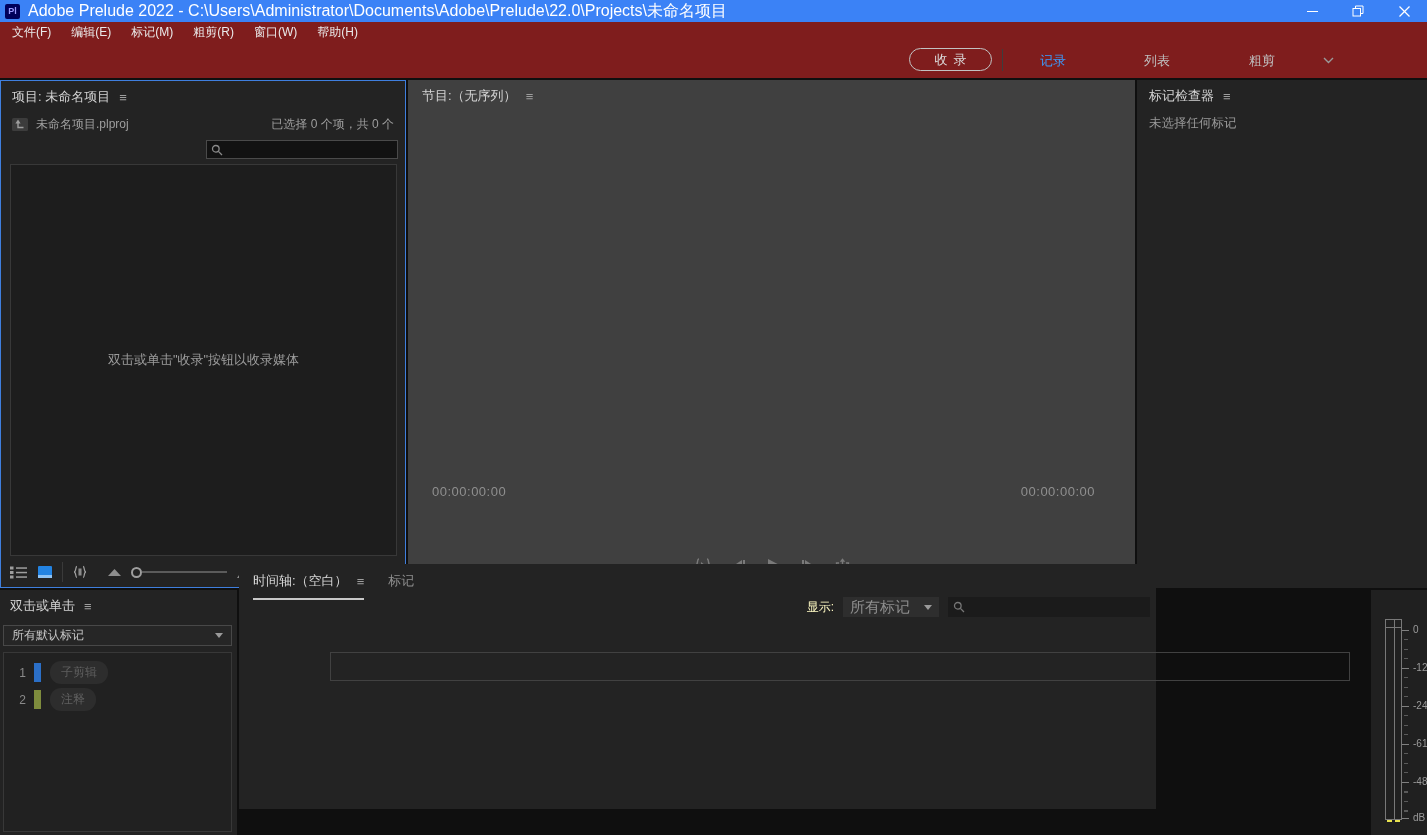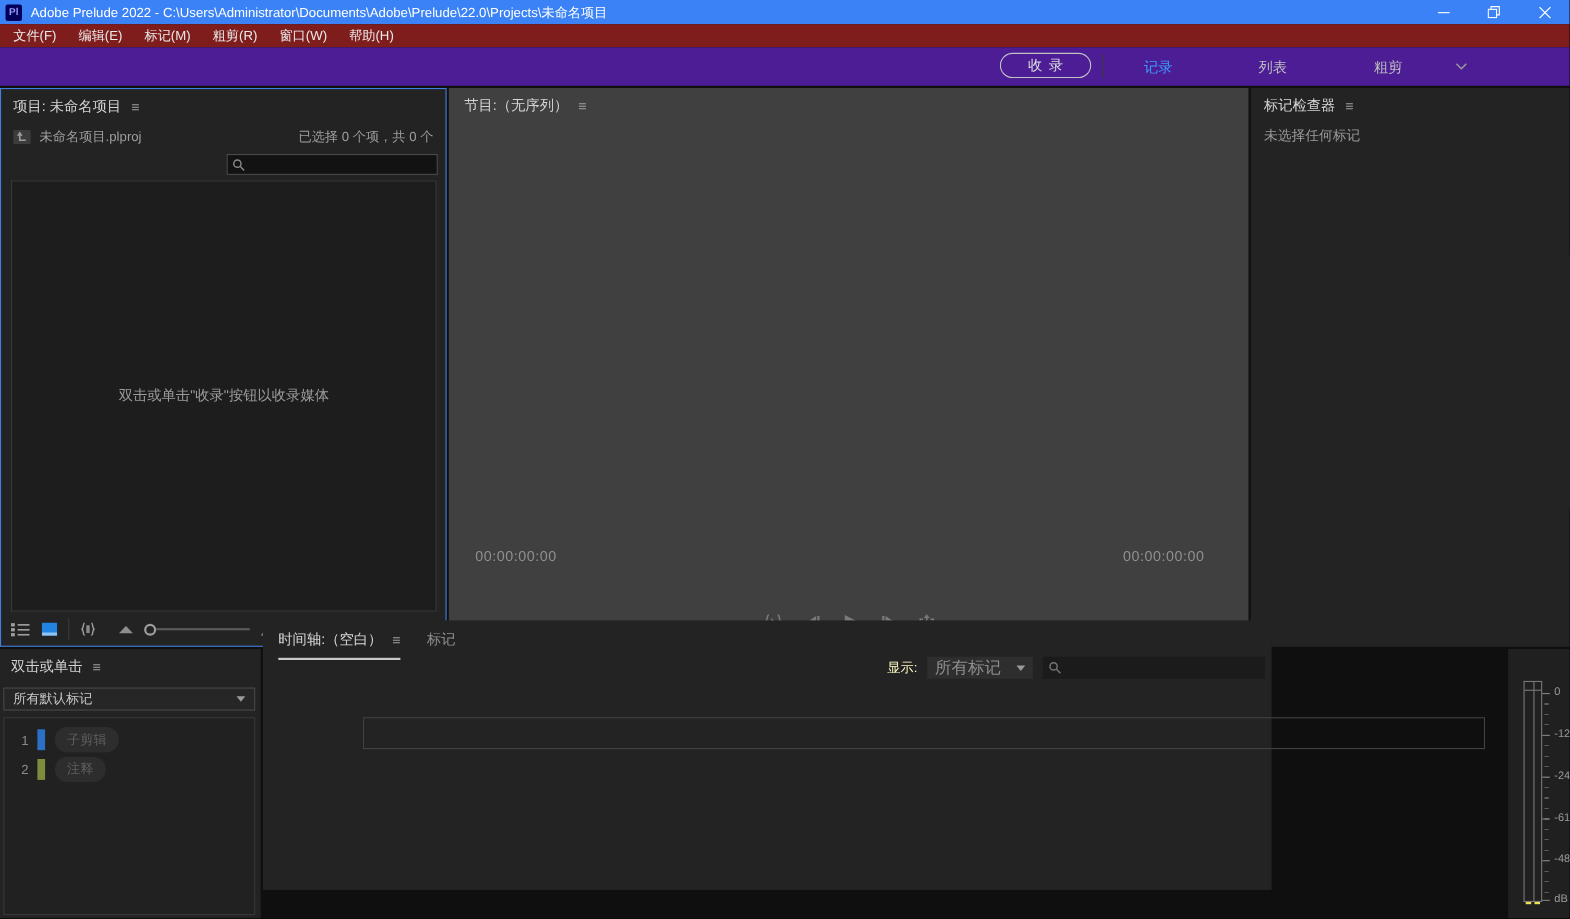--- a/index.html
+++ b/index.html
@@ -5,31 +5,31 @@
   * { margin:0; padding:0; box-sizing:border-box; }
   body { background:#000; font-family:"Liberation Sans", sans-serif; }
   .app { position:relative; width:1427px; height:835px; background:#0f0f0f; overflow:hidden; }
 
   
   .titlebar { position:absolute; left:0; top:0; width:1427px; height:22px; background:#3b82f6;
               display:flex; align-items:center; }
   .appicon { width:15px; height:15px; margin-left:5px; background:#00005b; color:#9a9aff;
              font-size:9px; font-weight:bold; display:flex; align-items:center; justify-content:center;
              border-radius:2px; }
-  .apptitle { color:#ffffff; font-size:12px; margin-left:8px; white-space:nowrap; }
+  .apptitle { color:#ffffff; font-size:16px; margin-left:8px; white-space:nowrap; }
   .wincontrols { margin-left:auto; display:flex; height:100%; }
   .winbtn { width:46px; height:100%; display:flex; align-items:center; justify-content:center; }
 
   
   .menubar { position:absolute; left:0; top:22px; width:1427px; height:21px; background:#7f1d1d;
              display:flex; align-items:center; padding-left:2px; }
   .menuitem { color:#eaeaea; font-size:12px; padding:0 10px; height:100%; display:flex; align-items:center; }
 
   
-  .tabbar { position:absolute; left:0; top:43px; width:1427px; height:35px; background:#4c1d95; }
+  .tabbar { position:absolute; left:0; top:43px; width:1427px; height:35px; background:#7f1d1d; }
   .ingest-pill { position:absolute; left:909px; top:5px; width:83px; height:23px;
                  border:1px solid #c2c2c2; border-radius:12px; color:#dcdcdc; font-size:13px;
                  display:flex; align-items:center; justify-content:center; letter-spacing:6px;
                  padding-left:6px; }
   .tab-divider { position:absolute; left:1002px; top:6px; width:1px; height:22px; background:#3d3d3d; }
   .ws-tab { position:absolute; top:0; height:35px; width:60px; display:flex; align-items:center;
             justify-content:center; font-size:13px; color:#bfbfbf; }
   .ws-tab.active { color:#3b9cff; }
   .ws-chevron { position:absolute; left:1316px; top:0; height:35px; width:24px; display:flex;
                 align-items:center; justify-content:center; }
@@ -56,21 +56,21 @@
   .ptools { position:absolute; left:0; bottom:0; width:100%; height:30px; display:flex;
             align-items:center; padding:0 9px; }
   .ticon { display:flex; align-items:center; justify-content:center; }
   .tool-div { width:1px; height:20px; background:#3a3a3a; margin:0 10px; }
   .zoomslider { display:flex; align-items:center; width:96px; margin:0 10px; }
   .zknob { width:11px; height:11px; border:2px solid #9e9e9e; border-radius:50%; flex:none; }
   .ztrack { height:2px; background:#5b5b5b; flex:1; }
 
   
   .monitor { left:408px; top:80px; width:727px; height:508px; background:#404040; }
-  .tc { position:absolute; color:#8f8f8f; font-size:13px; letter-spacing:0.5px; top:418px; }
+  .tc { position:absolute; color:#8f8f8f; font-size:13px; letter-spacing:0.5px; top:404px; }
   .tc.left { left:24px; }
   .tc.right { right:40px; }
   .transport { position:absolute; left:50%; transform:translateX(-50%); top:478px; display:flex;
                gap:21px; align-items:center; }
 
   
   .inspector { left:1137px; top:80px; width:290px; height:508px; }
   .insp-empty { position:absolute; left:12px; top:35px; color:#9a9a9a; font-size:12.5px; }
 
   

